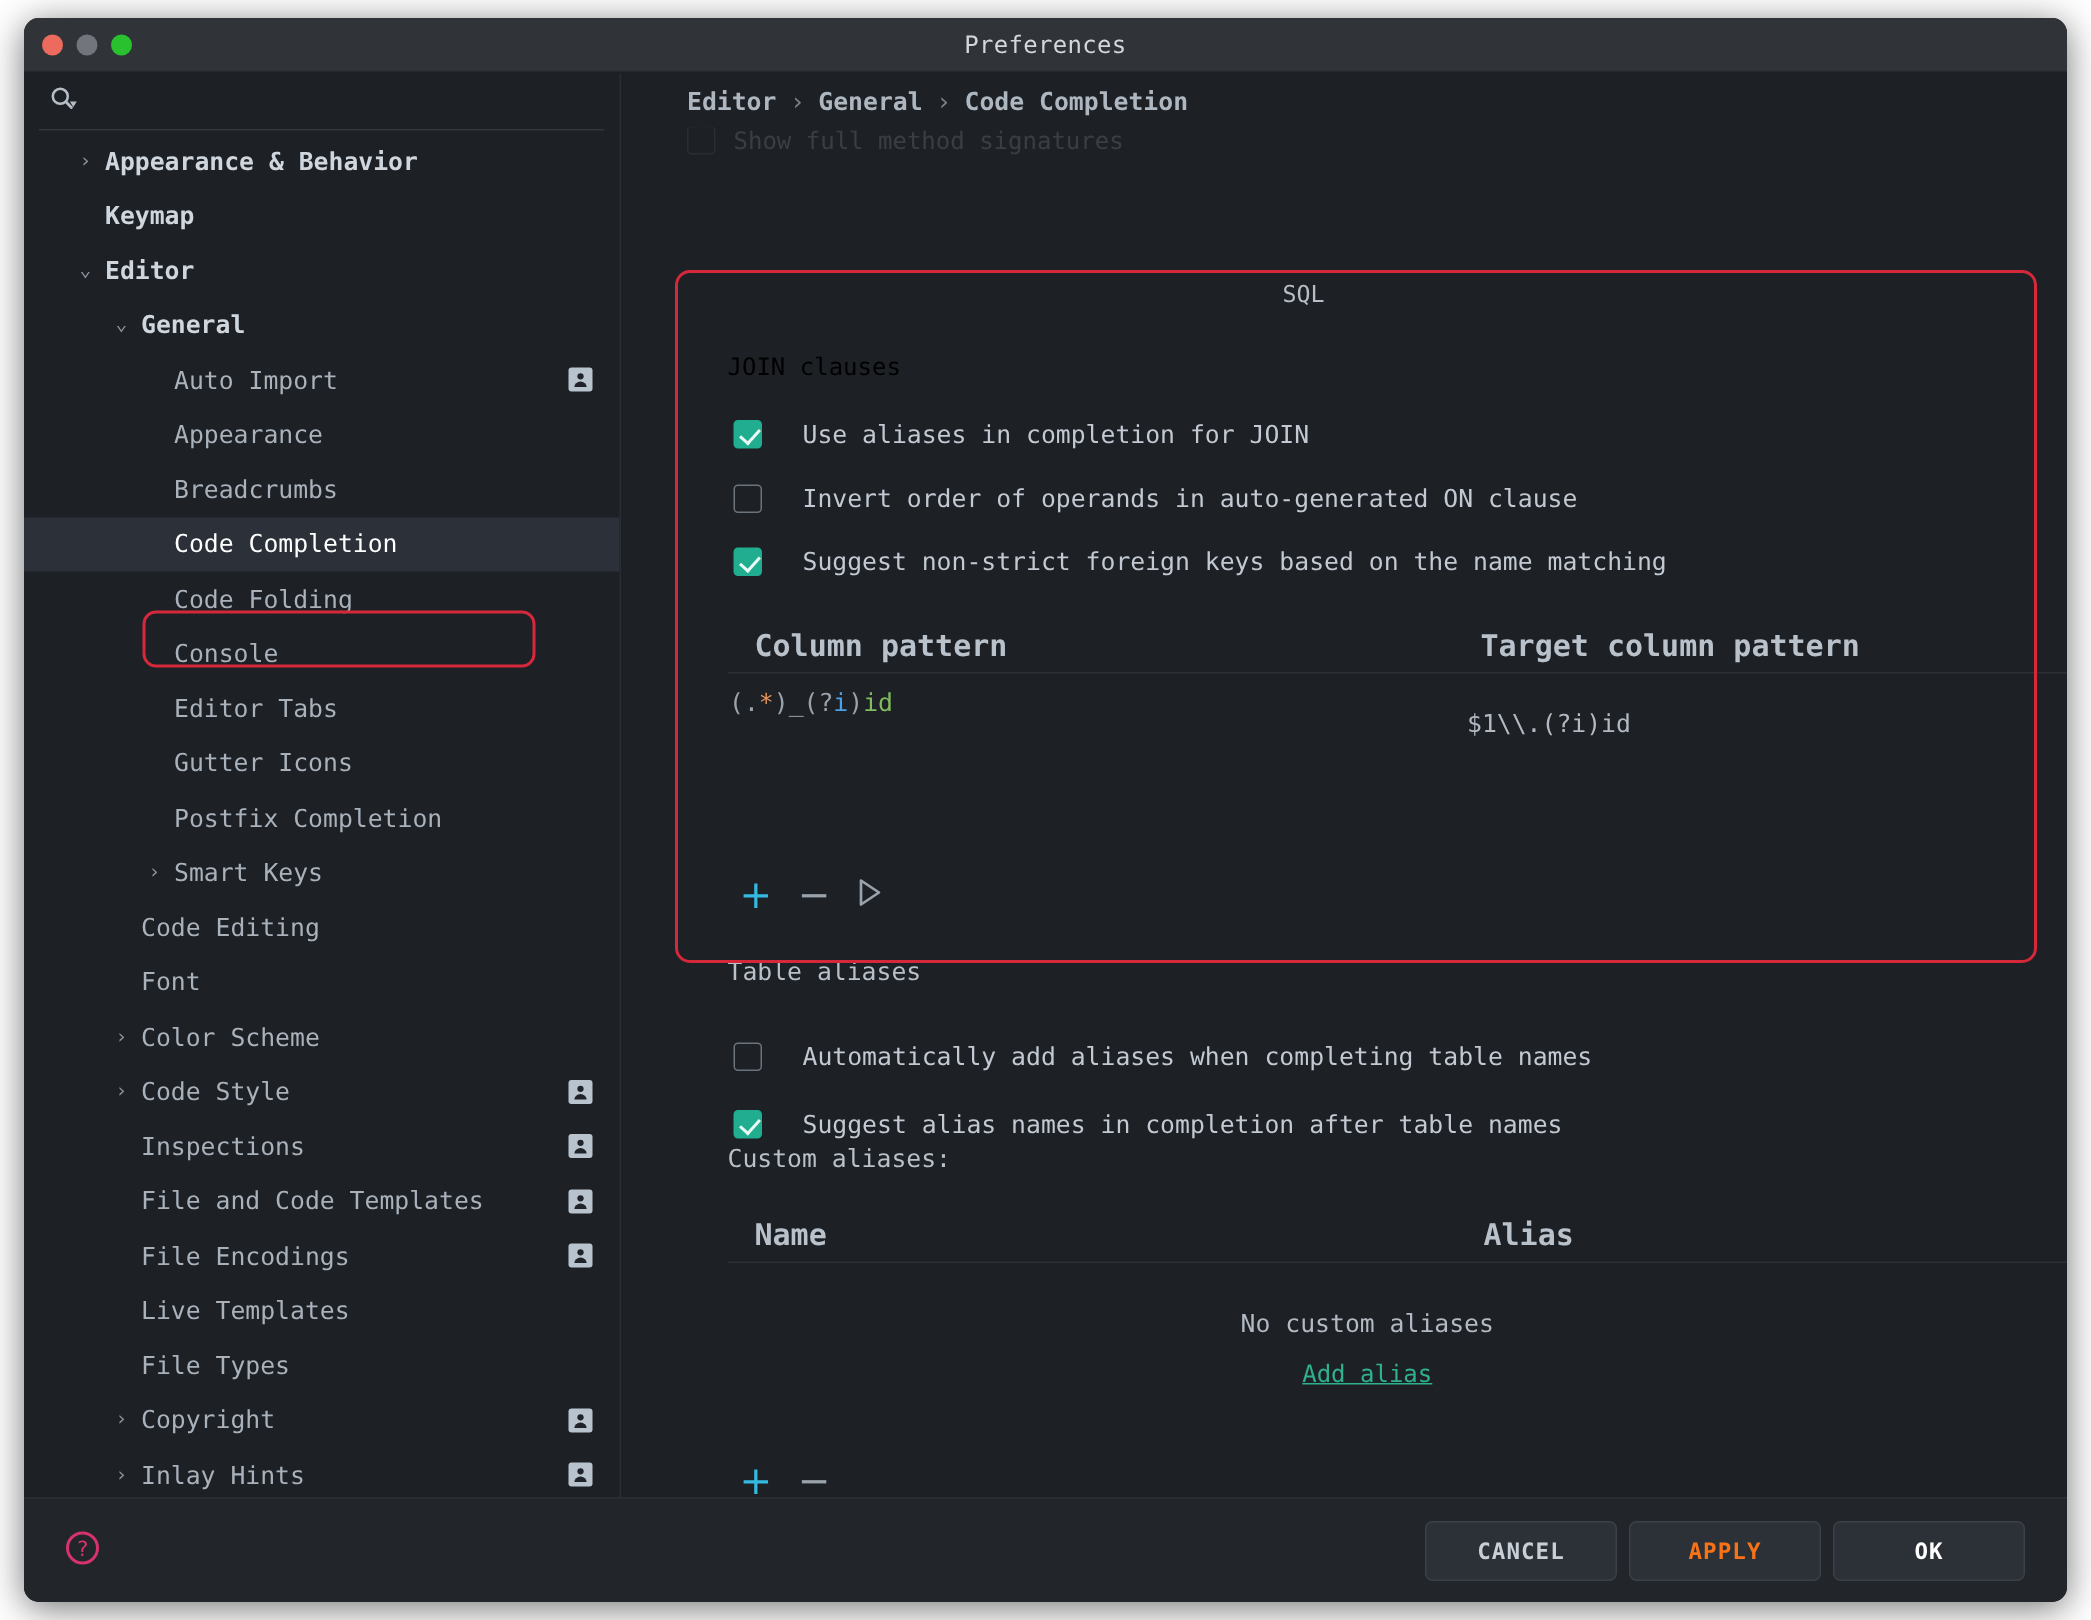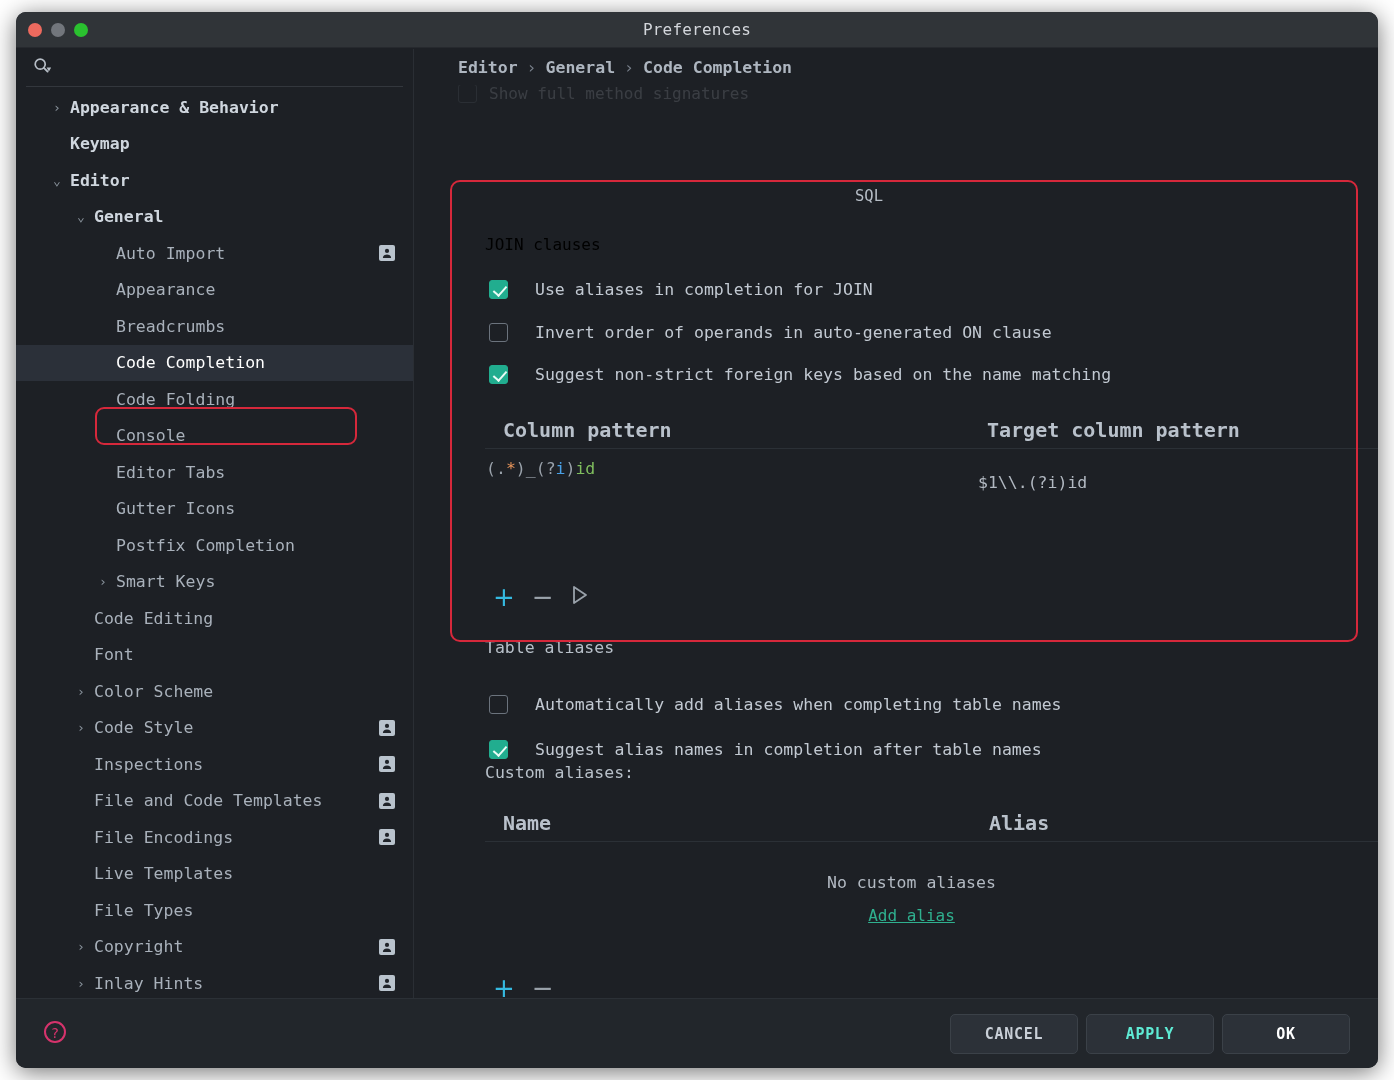--- a/index.html
+++ b/index.html
@@ -220,21 +220,21 @@
   .dlg-btn {
     min-width: 128px; height: 40px;
     border-radius: 5px;
     border: 1px solid #3b4148;
     background: #2c3138;
     color: #c9cfd7;
     font-size: 15px; font-weight: bold; letter-spacing: .7px;
     font-family: "DejaVu Sans Mono", "Liberation Mono", monospace;
     cursor: pointer;
   }
-  .dlg-btn.disabled { color: #5eead4; cursor: default; }
+  .dlg-btn.disabled { color: #f97316; cursor: default; }
   .dlg-btn.primary  { color: #ffffff; }
 </style>
 </head>
 <body>
 
 <div id="window">
 
   <div id="titlebar">
     <div id="traffic">
       <span class="light red"></span>

